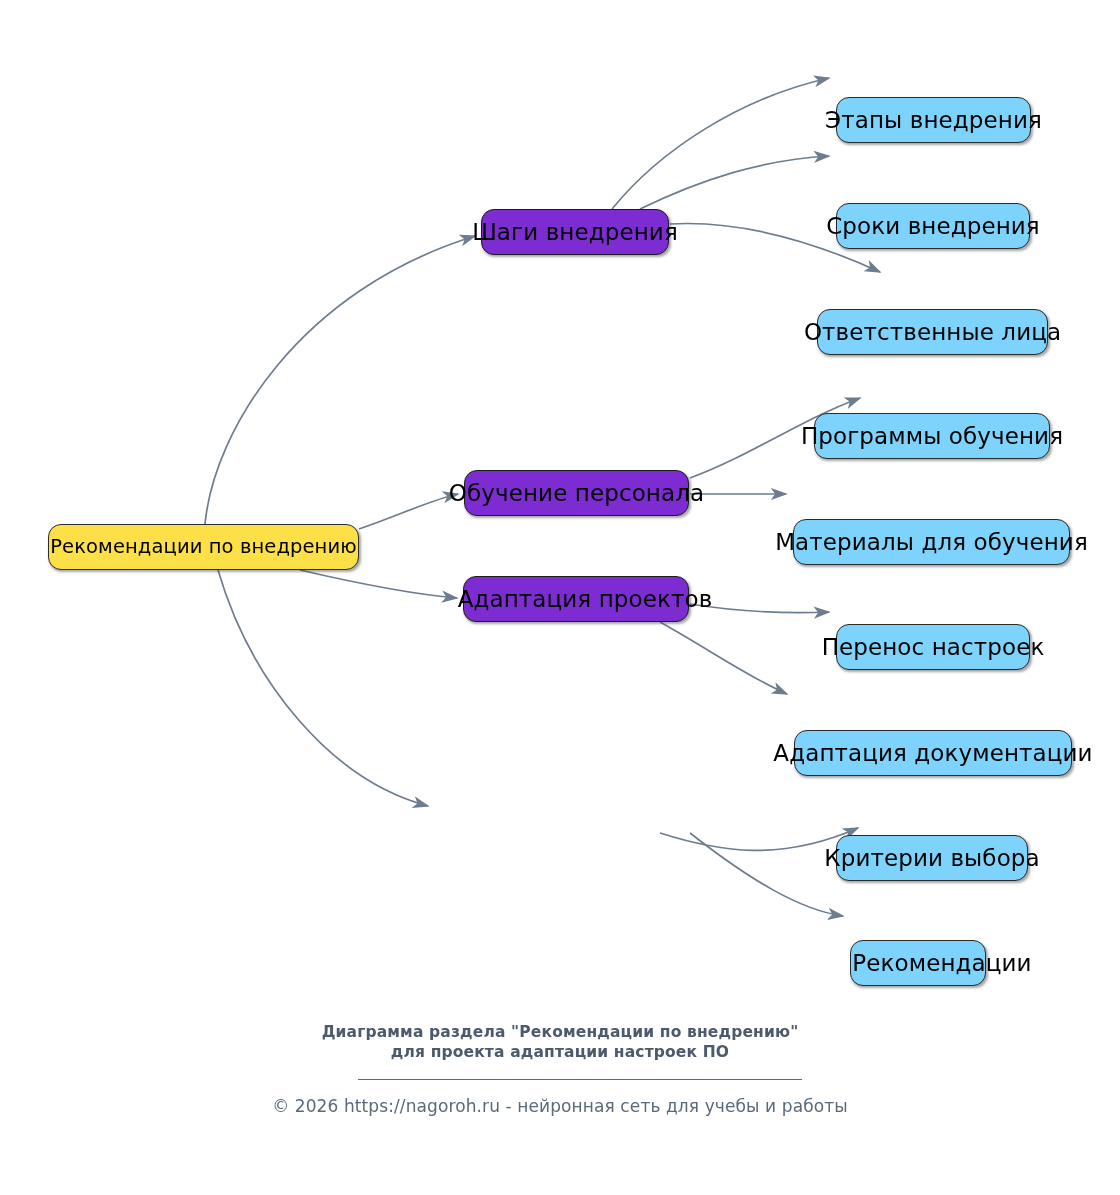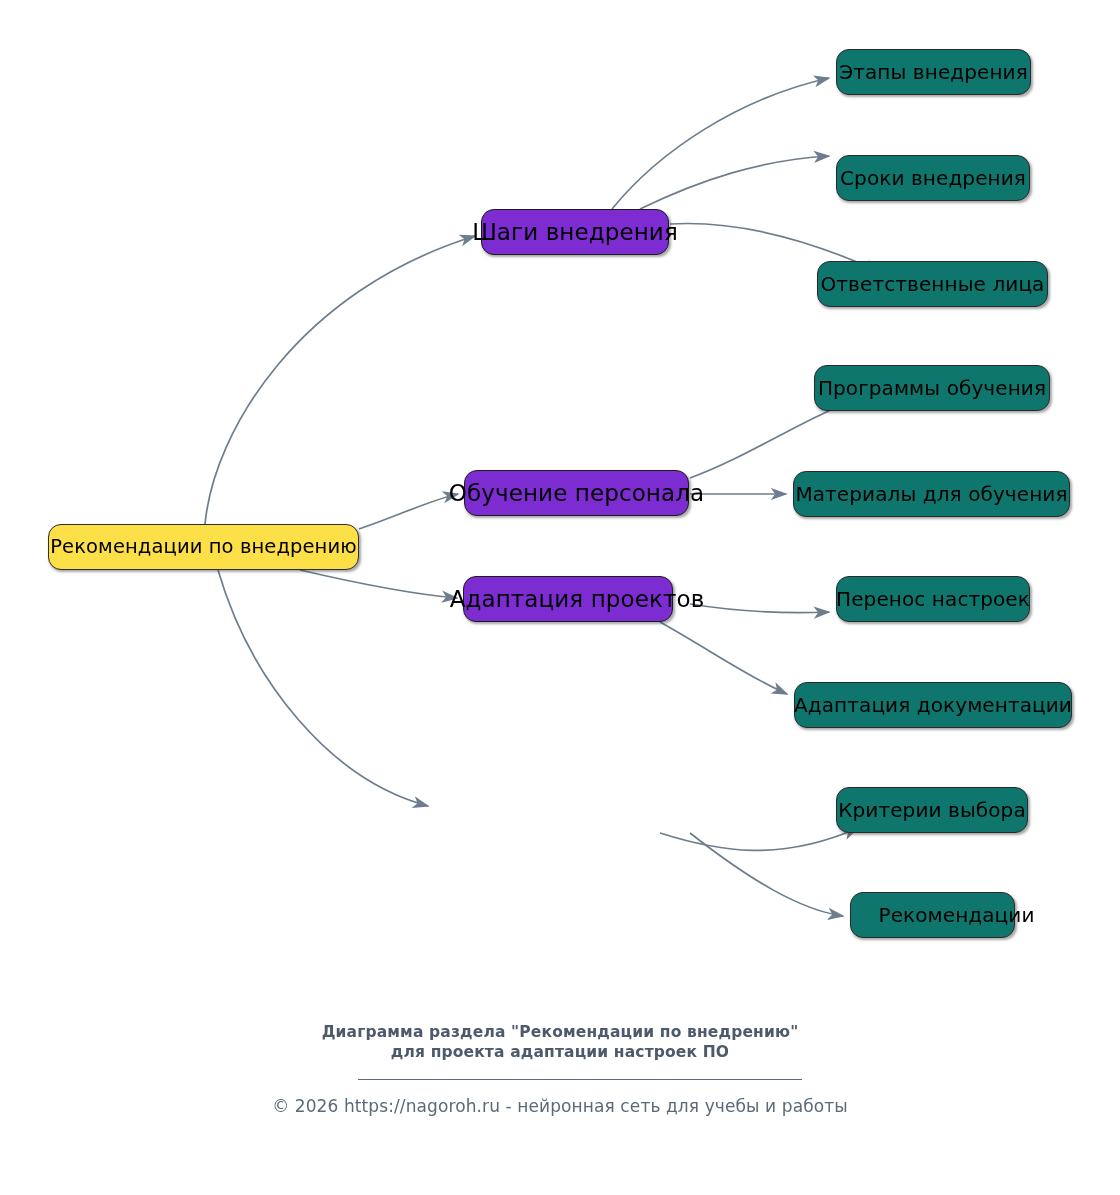--- a/index.html
+++ b/index.html
@@ -47,25 +47,26 @@
     box-shadow: 1.5px 2px 2.5px rgba(60,60,60,0.45);
   }
   .node-branch {
     background: #7c2cd0;
     border: 1.4px solid #1c1c1c;
     color: #000000;
     font-size: 23px;
     box-shadow: 1.5px 2px 2.5px rgba(60,60,60,0.45);
   }
   .node-leaf {
-    background: #0f766e;
+    background: #7dd3fc;
     border: 1.4px solid #2a2a2a;
     color: #000000;
-    font-size: 20px;
+    font-size: 23px;
     box-shadow: 1.5px 2px 2.5px rgba(60,60,60,0.45);
+    margin-top: 48px;
   }
   .footer {
     position: absolute;
     left: 0;
     width: 1120px;
     text-align: center;
   }
   .footer-title {
     top: 1022px;
     font-size: 15.5px;
@@ -129,26 +130,26 @@
 
   <div class="node node-branch" style="left:481px; top:209px; width:188px; height:46px;">Шаги внедрения</div>
   <div class="node node-leaf" style="left:836px; top:49px; width:195px; height:46px;">Этапы внедрения</div>
   <div class="node node-leaf" style="left:836px; top:155px; width:194px; height:46px;">Сроки внедрения</div>
   <div class="node node-leaf" style="left:817px; top:261px; width:231px; height:46px;">Ответственные лица</div>
 
   <div class="node node-branch" style="left:464px; top:470px; width:225px; height:46px;">Обучение персонала</div>
   <div class="node node-leaf" style="left:814px; top:365px; width:236px; height:46px;">Программы обучения</div>
   <div class="node node-leaf" style="left:793px; top:471px; width:277px; height:46px;">Материалы для обучения</div>
 
-  <div class="node node-branch" style="left:463px; top:576px; width:210px; height:46px;padding-left:18px;">Адаптация проектов</div>
+  <div class="node node-branch" style="left:463px; top:576px; width:226px; height:46px;padding-left:18px;">Адаптация проектов</div>
   <div class="node node-leaf" style="left:836px; top:576px; width:194px; height:46px;text-align:right;">Перенос настроек</div>
   <div class="node node-leaf" style="left:794px; top:682px; width:278px; height:46px;">Адаптация документации</div>
 
   <div class="node node-leaf" style="left:836px; top:787px; width:192px; height:46px;">Критерии выбора</div>
-  <div class="node node-leaf" style="left:850px; top:892px; width:165px; height:46px;padding-left:48px;">Рекомендации</div>
+  <div class="node node-leaf" style="left:850px; top:892px; width:136px; height:46px;padding-left:48px;">Рекомендации</div>
 
   <div class="footer footer-title">
     <div>Диаграмма раздела "Рекомендации по внедрению"</div>
     <div>для проекта адаптации настроек ПО</div>
   </div>
 
   <div class="footer-rule"></div>
 
   <div class="footer footer-copy">© 2026 https://nagoroh.ru - нейронная сеть для учебы и работы</div>
 

